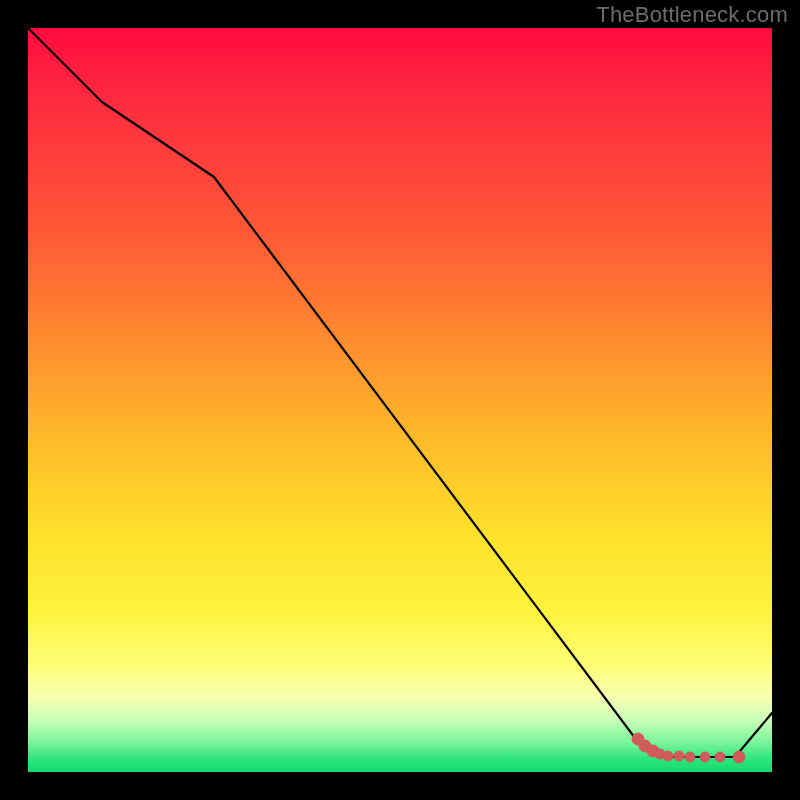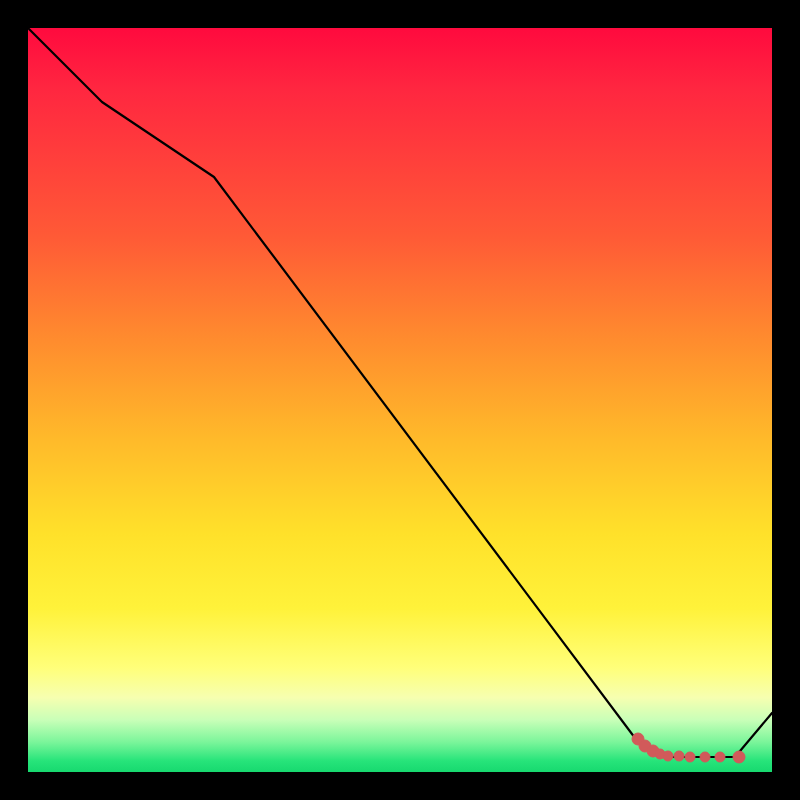--- a/index.html
+++ b/index.html
@@ -68,20 +68,21 @@
   .blob {
     fill: #d15a5a;
     stroke: #d15a5a;
   }
 </style>
 </head>
 <body>
 
 <div class="stage">
 
+  <div class="watermark">TheBottleneck.com</div>
 
   <div class="plot"></div>
 
   <svg class="overlay" viewBox="0 0 744 744" preserveAspectRatio="none">
     <path class="curve" d="M 0 0 L 74 74 L 186 149 L 610 714 L 640 729 L 707 729 L 744 685"></path>
     <g id="marker-group">
         <circle cx="610" cy="711" r="6" class="blob"></circle>
         <circle cx="617" cy="718" r="6" class="blob"></circle>
         <circle cx="625" cy="723" r="6" class="blob"></circle>
         <circle cx="632" cy="726" r="5" class="blob"></circle>

